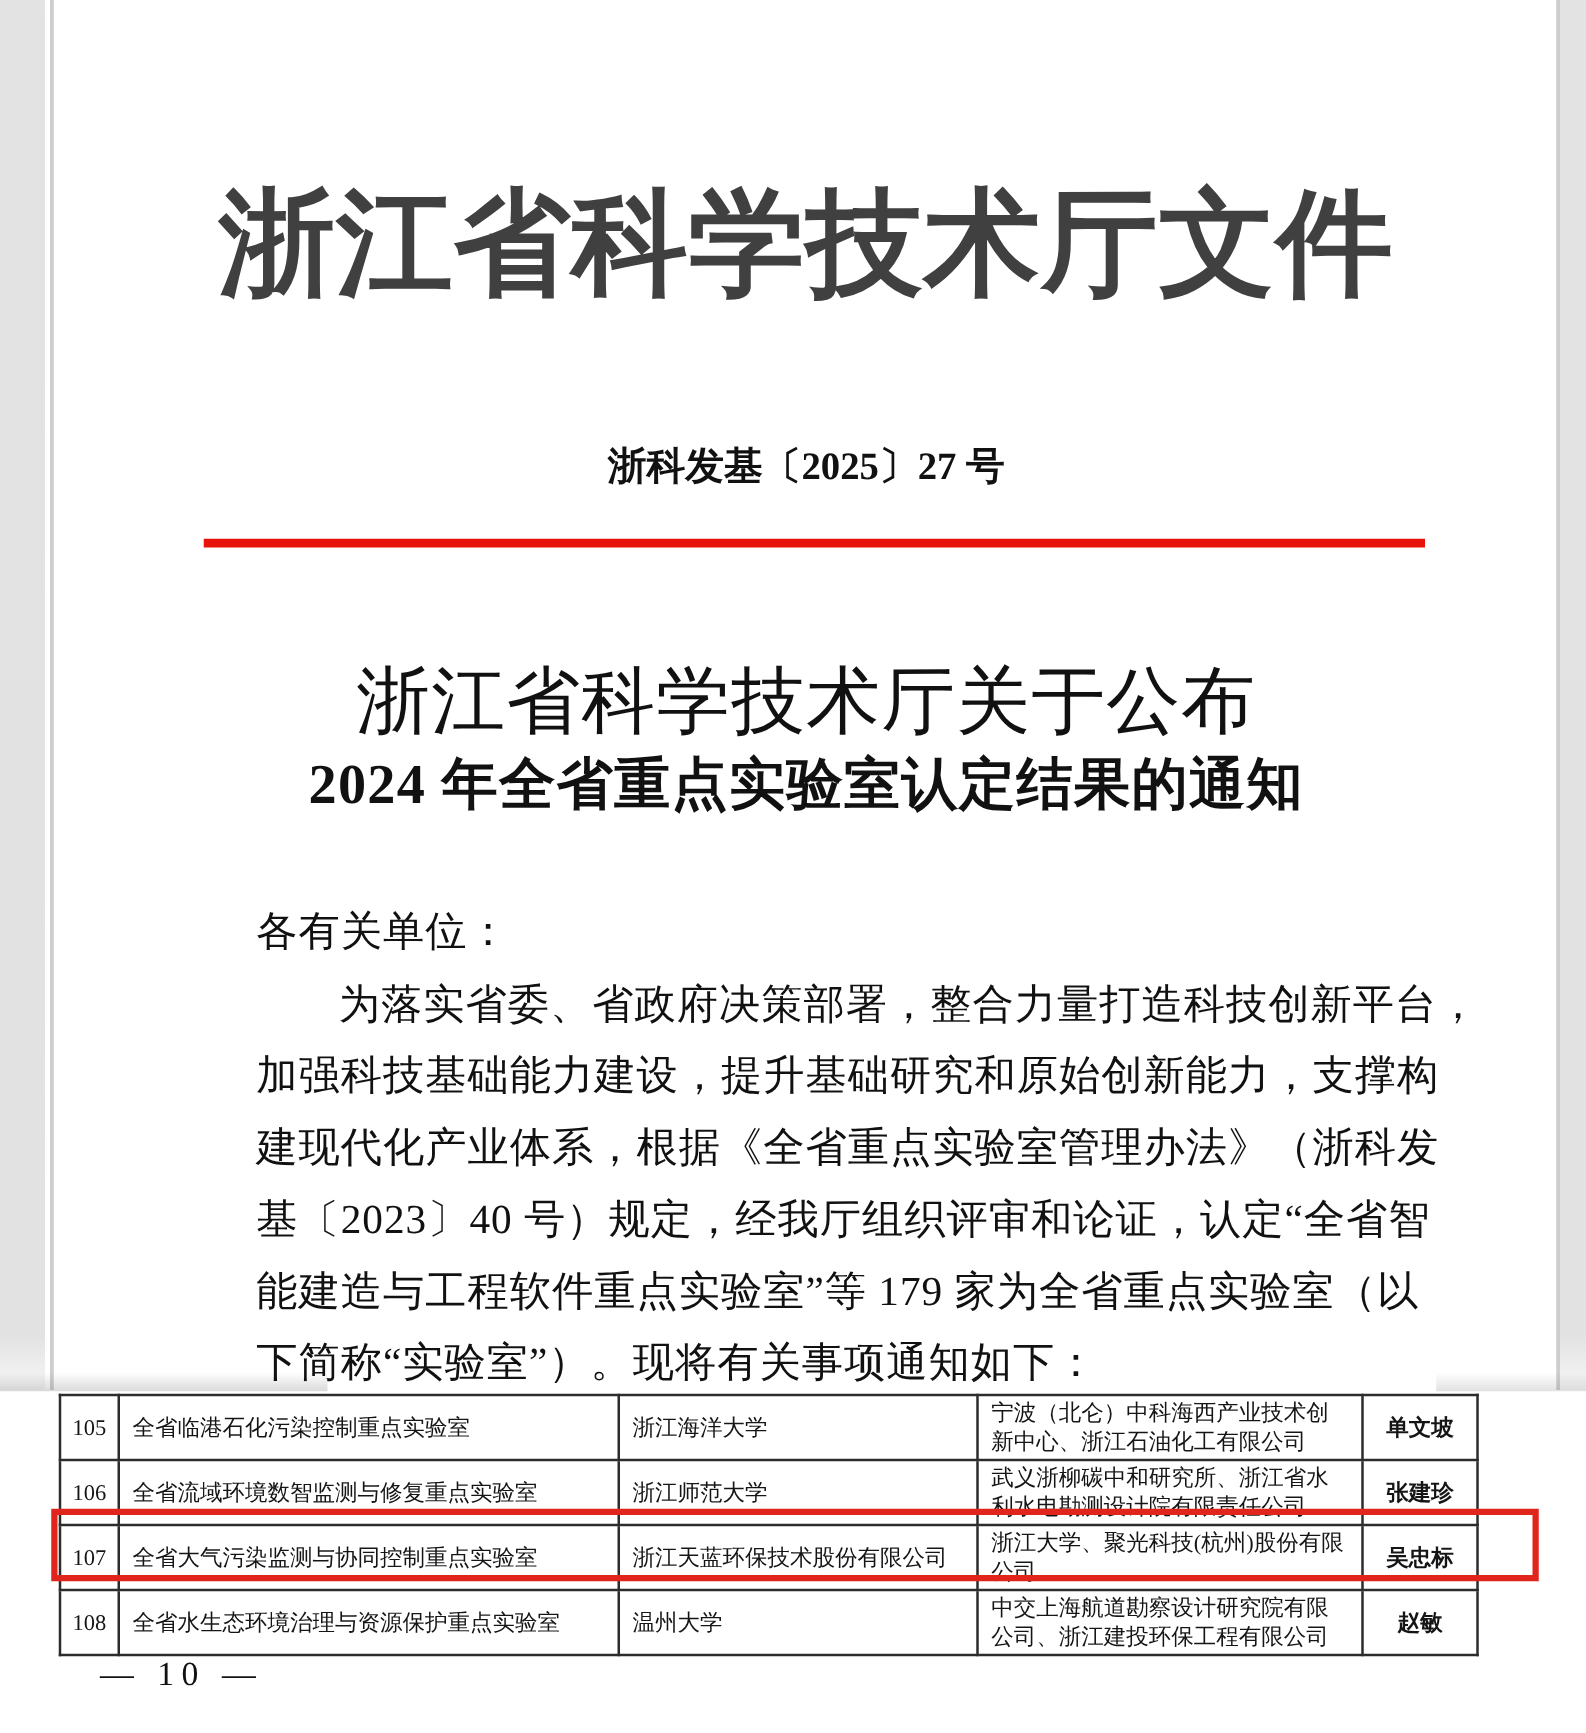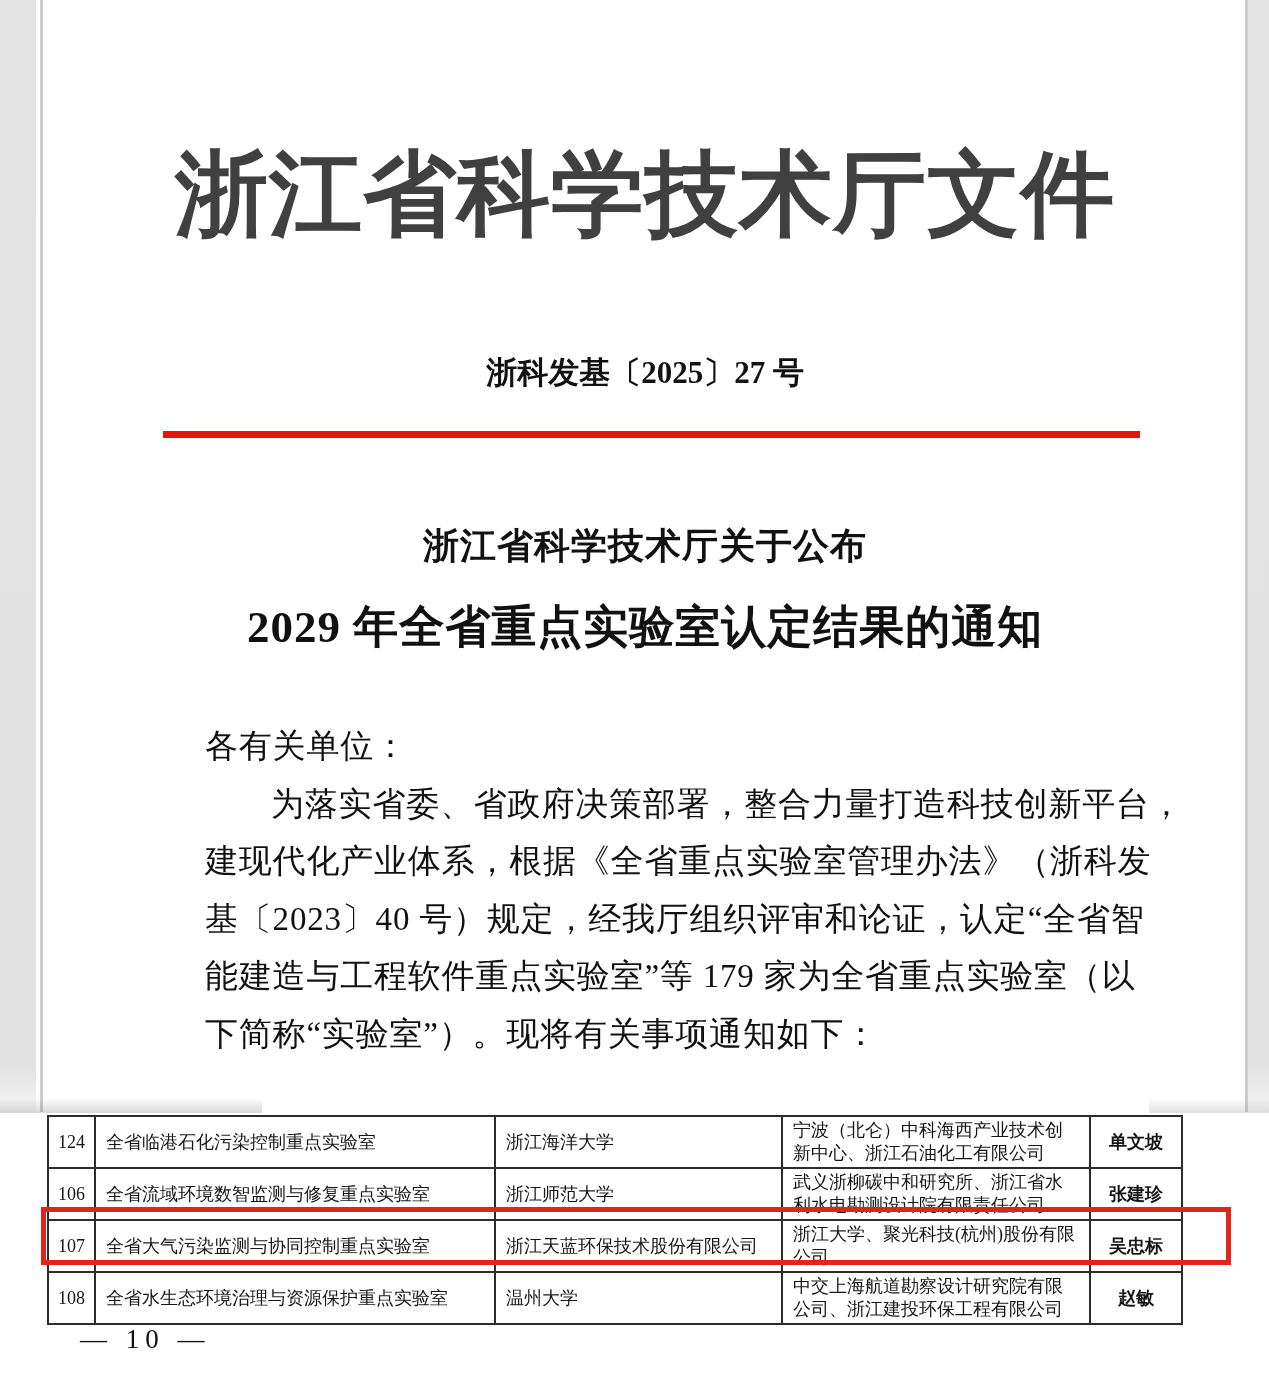--- a/index.html
+++ b/index.html
@@ -48,21 +48,21 @@
   }
   .red-rule {
     position: absolute; top: 431px; left: 163px;
     width: 977px; height: 7px;
     background: #e8130a;
   }
 
   
   .notice-title-1 {
     position: absolute; top: 522px; left: 45px; width: 1200px;
-    text-align: center; font-size: 36px; font-weight: bold; color: #111;
+    text-align: center; font-size: 59px; font-weight: normal; color: #111;
     letter-spacing: 1px;
   }
   .notice-title-2 {
     position: absolute; top: 597px; left: 45px; width: 1200px;
     text-align: center; font-size: 45px; font-weight: bold; color: #111;
     letter-spacing: 1px;
   }
 
   
   .body-text {
@@ -119,35 +119,36 @@
 <div class="page-edge page-edge-left"></div>
 <div class="page-edge page-edge-right"></div>
 <div class="seam-shadow"></div>
 <div class="seam-shadow-right"></div>
 
 <div class="doc-header">浙江省科学技术厅文件</div>
 <div class="doc-number">浙科发基〔2025〕27 号</div>
 <div class="red-rule"></div>
 
 <div class="notice-title-1">浙江省科学技术厅关于公布</div>
-<div class="notice-title-2">2029 年全省重点实验室认定结果的通知</div>
+<div class="notice-title-2">2024 年全省重点实验室认定结果的通知</div>
 
 <div class="body-text">
   <div class="line">各有关单位：</div>
   <div class="line">为落实省委、省政府决策部署，整合力量打造科技创新平台，</div>
+  <div class="line">加强科技基础能力建设，提升基础研究和原始创新能力，支撑构</div>
   <div class="line">建现代化产业体系，根据《全省重点实验室管理办法》（浙科发</div>
   <div class="line">基〔2023〕40 号）规定，经我厅组织评审和论证，认定“全省智</div>
   <div class="line">能建造与工程软件重点实验室”等 179 家为全省重点实验室（以</div>
   <div class="line">下简称“实验室”）。现将有关事项通知如下：</div>
 </div>
 
 <table class="labs-table">
   <tbody>
       <tr class="r-105">
-    <td class="c-no">124</td>
+    <td class="c-no">105</td>
     <td class="c-lab">全省临港石化污染控制重点实验室</td>
     <td class="c-host">浙江海洋大学</td>
     <td class="c-partners">宁波（北仑）中科海西产业技术创新中心、浙江石油化工有限公司</td>
     <td class="c-director">单文坡</td>
   </tr>
   <tr class="r-106">
     <td class="c-no">106</td>
     <td class="c-lab">全省流域环境数智监测与修复重点实验室</td>
     <td class="c-host">浙江师范大学</td>
     <td class="c-partners">武义浙柳碳中和研究所、浙江省水利水电勘测设计院有限责任公司</td>

